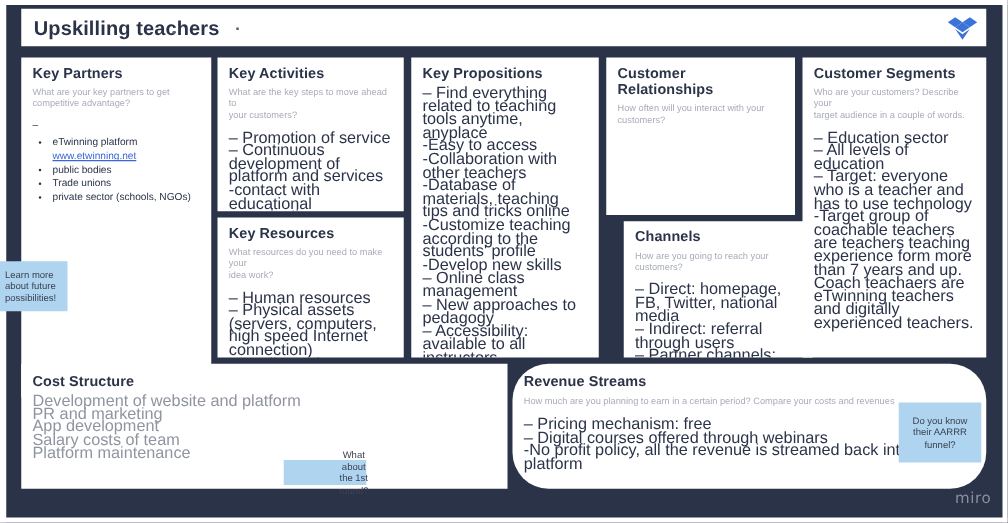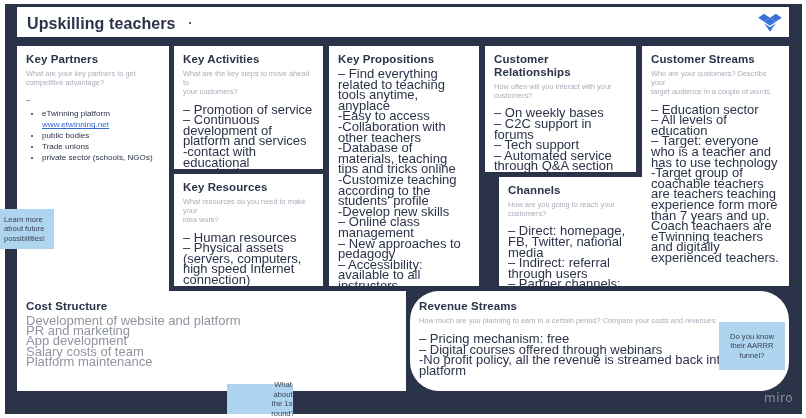--- a/index.html
+++ b/index.html
@@ -120,21 +120,21 @@
     box-sizing: border-box;
     display: flex;
     align-items: center;
     justify-content: center;
     text-align: center;
     white-space: pre-line;
     padding: 2px;
   }
   #sticky-left  { left: 0px;   top: 209px; width: 54px; height: 40px; text-align:left; justify-content:flex-start; padding-left:4px; }
   #sticky-right { left: 719px; top: 322px; width: 66px; height: 48px; }
-  #sticky-bottom{ left: 227px; top: 384px; width: 66px; height: 30px; padding-left: 48px; }
+  #sticky-bottom{ left: 227px; top: 368px; width: 66px; height: 20px; padding-left: 48px; }
 
   
   #miro-mark {
     position: absolute;
     left: 764px; top: 391px;
     font-size: 12px;
     color: #8a8fa0;
     letter-spacing: 0.5px;
     font-family: "DejaVu Sans", sans-serif;
   }
@@ -209,37 +209,33 @@
 – Online class management
 – New approaches to pedagogy
 – Accessibility: available to all instructors
 – Suitable for teachers instructing students with special needs (autistic spectrum)</div>
   </div>
 
   <div class="panel" style="left:485px; top:46px; width:151px; height:126px;">
     <div class="p-title">Customer Relationships</div>
     <div class="p-hint">How often will you interact with your
 customers?</div>
-    <div class="p-body">– On weekly bases
-– C2C support in forums
-– Tech support
-– Automated service through Q&amp;A section</div>
   </div>
 
   <div class="panel" style="left:499px; top:177px; width:151px; height:109px;">
     <div class="p-title">Channels</div>
     <div class="p-hint">How are you going to reach your
 customers?</div>
     <div class="p-body">– Direct: homepage, FB, Twitter, national media
 – Indirect: referral through users
 – Partner channels: teacher forums.</div>
   </div>
 
   <div class="panel" style="left:642px; top:46px; width:147px; height:240px;">
-    <div class="p-title">Customer Streams</div>
+    <div class="p-title">Customer Segments</div>
     <div class="p-hint">Who are your customers? Describe your
 target audience in a couple of words.</div>
     <div class="p-body">– Education sector
 – All levels of education
 – Target: everyone who is a teacher and has to use technology
 -Target group of coachable teachers are teachers teaching experience form more than 7 years and up.
 Coach teachaers are eTwinning teachers and digitally experienced teachers.</div>
   </div>
 
   <div class="panel" style="left:17px; top:291px; width:389px; height:100px; padding-top:9px;">

